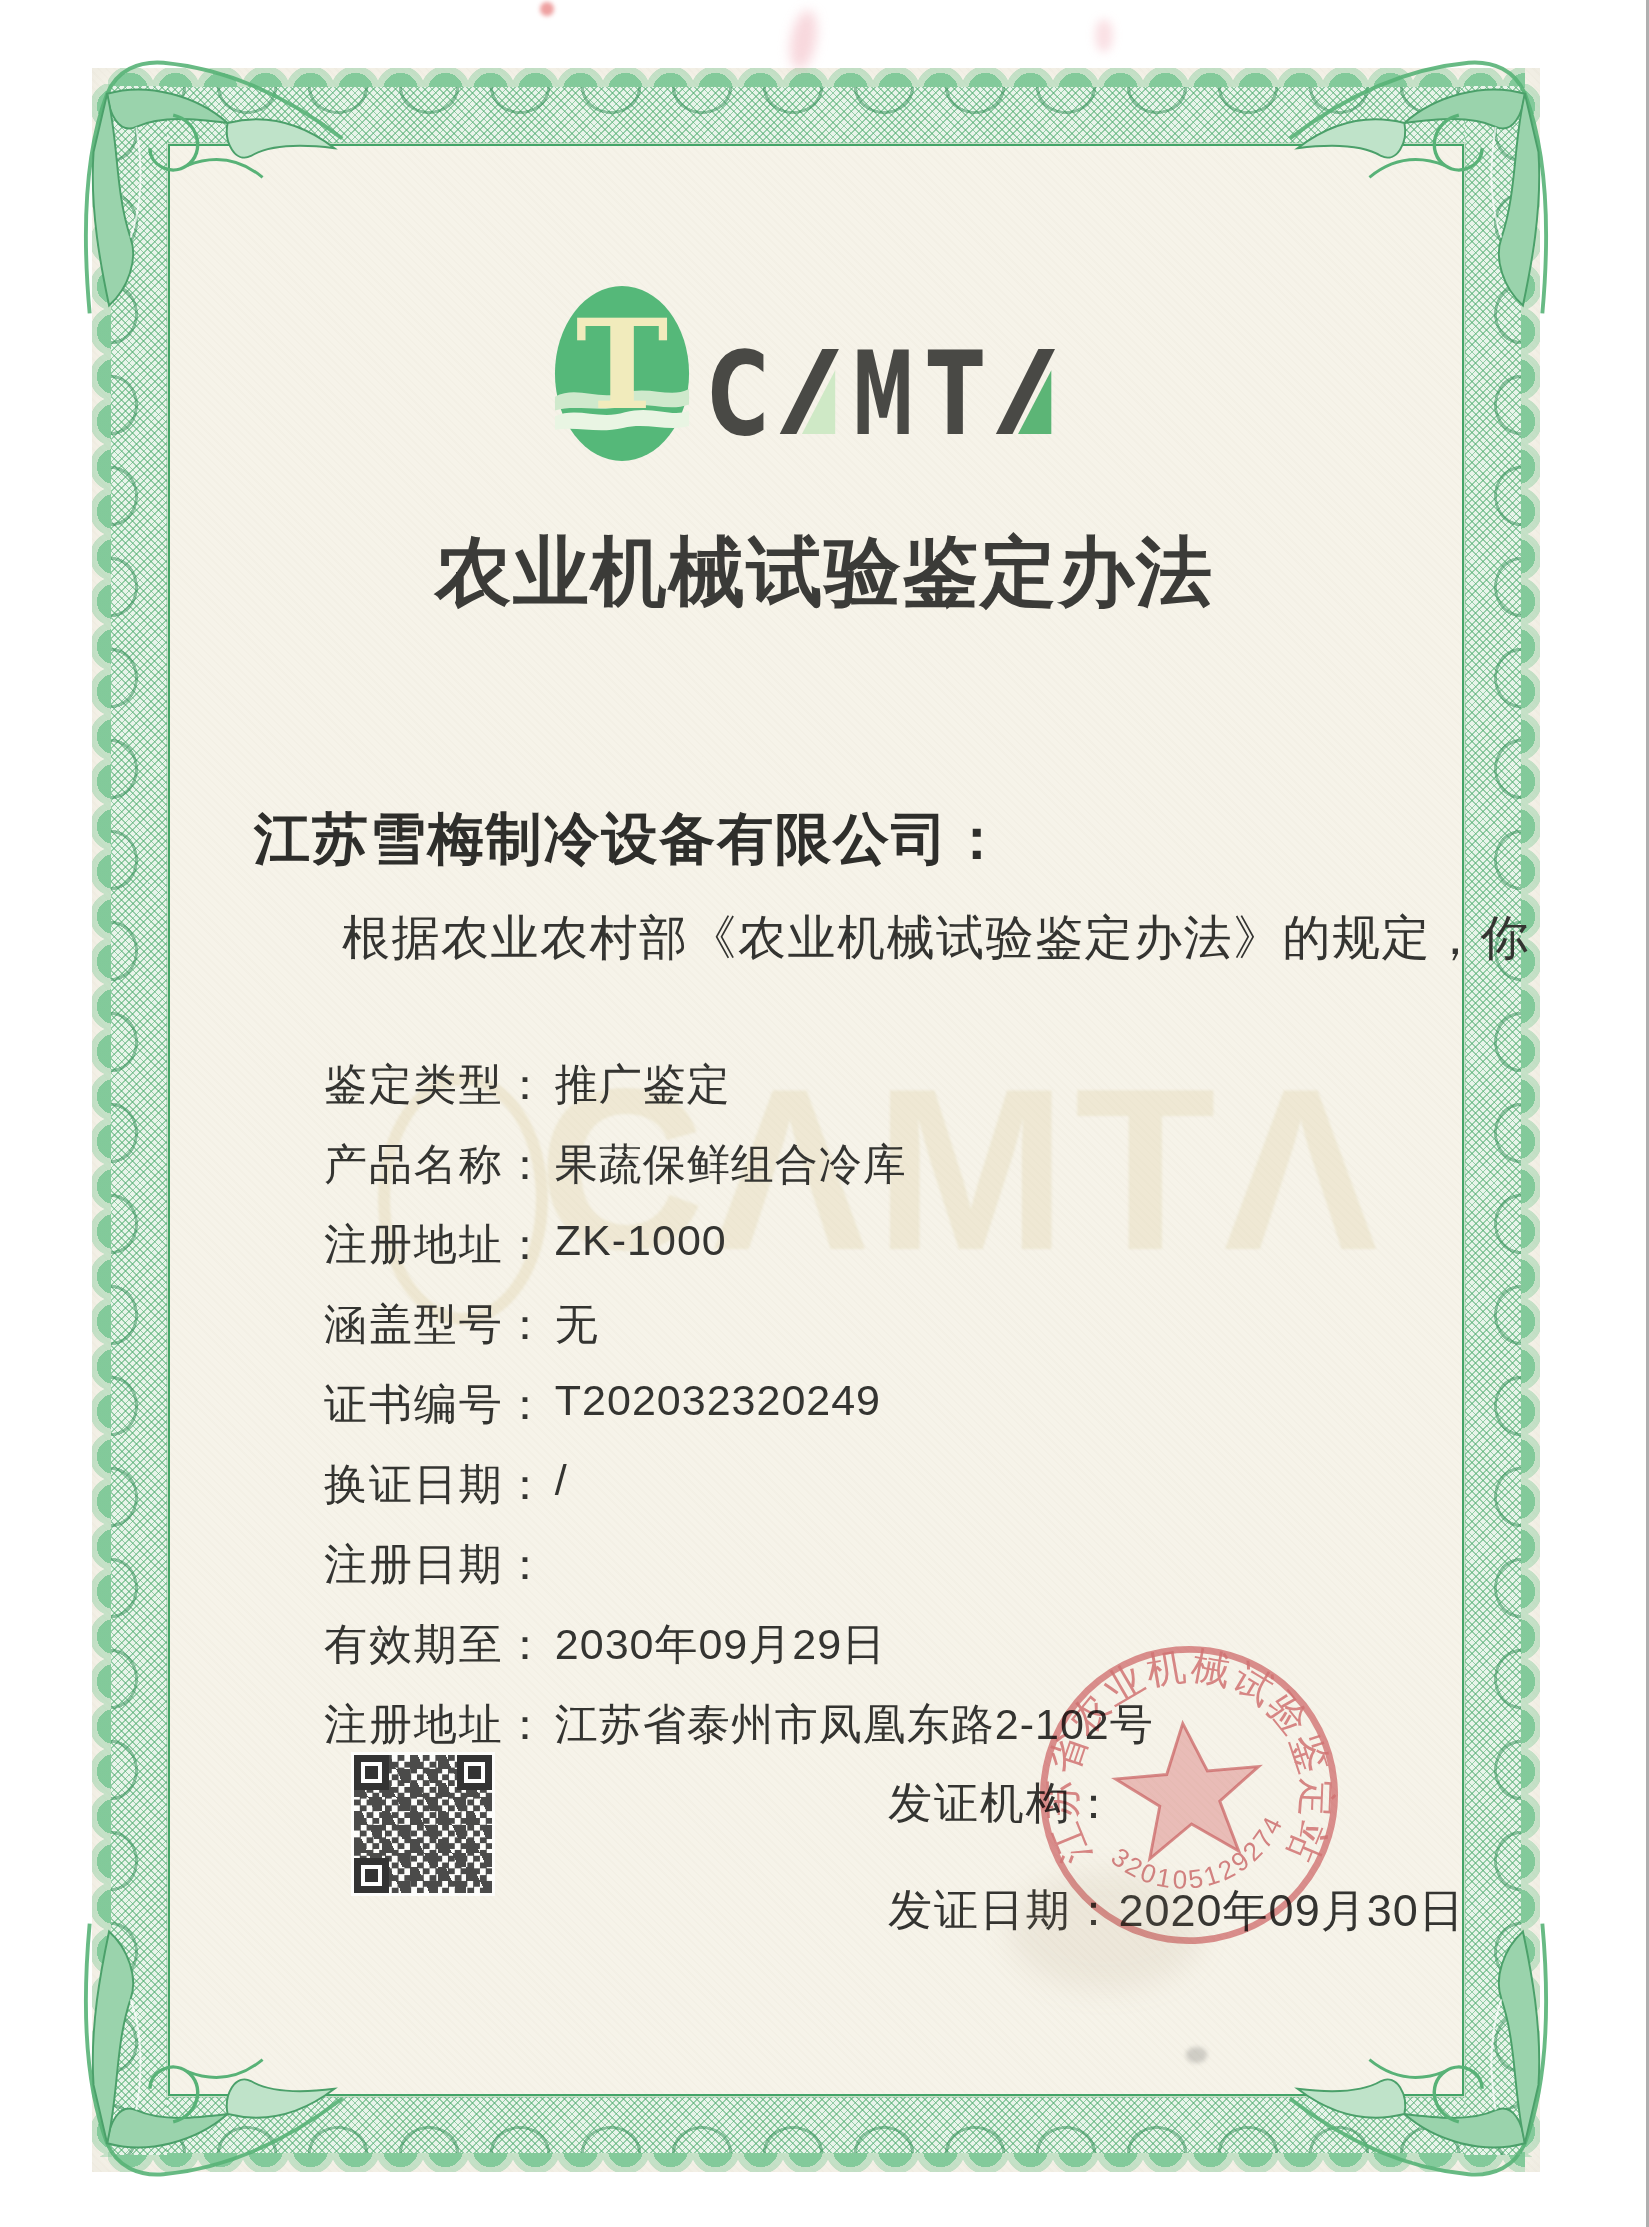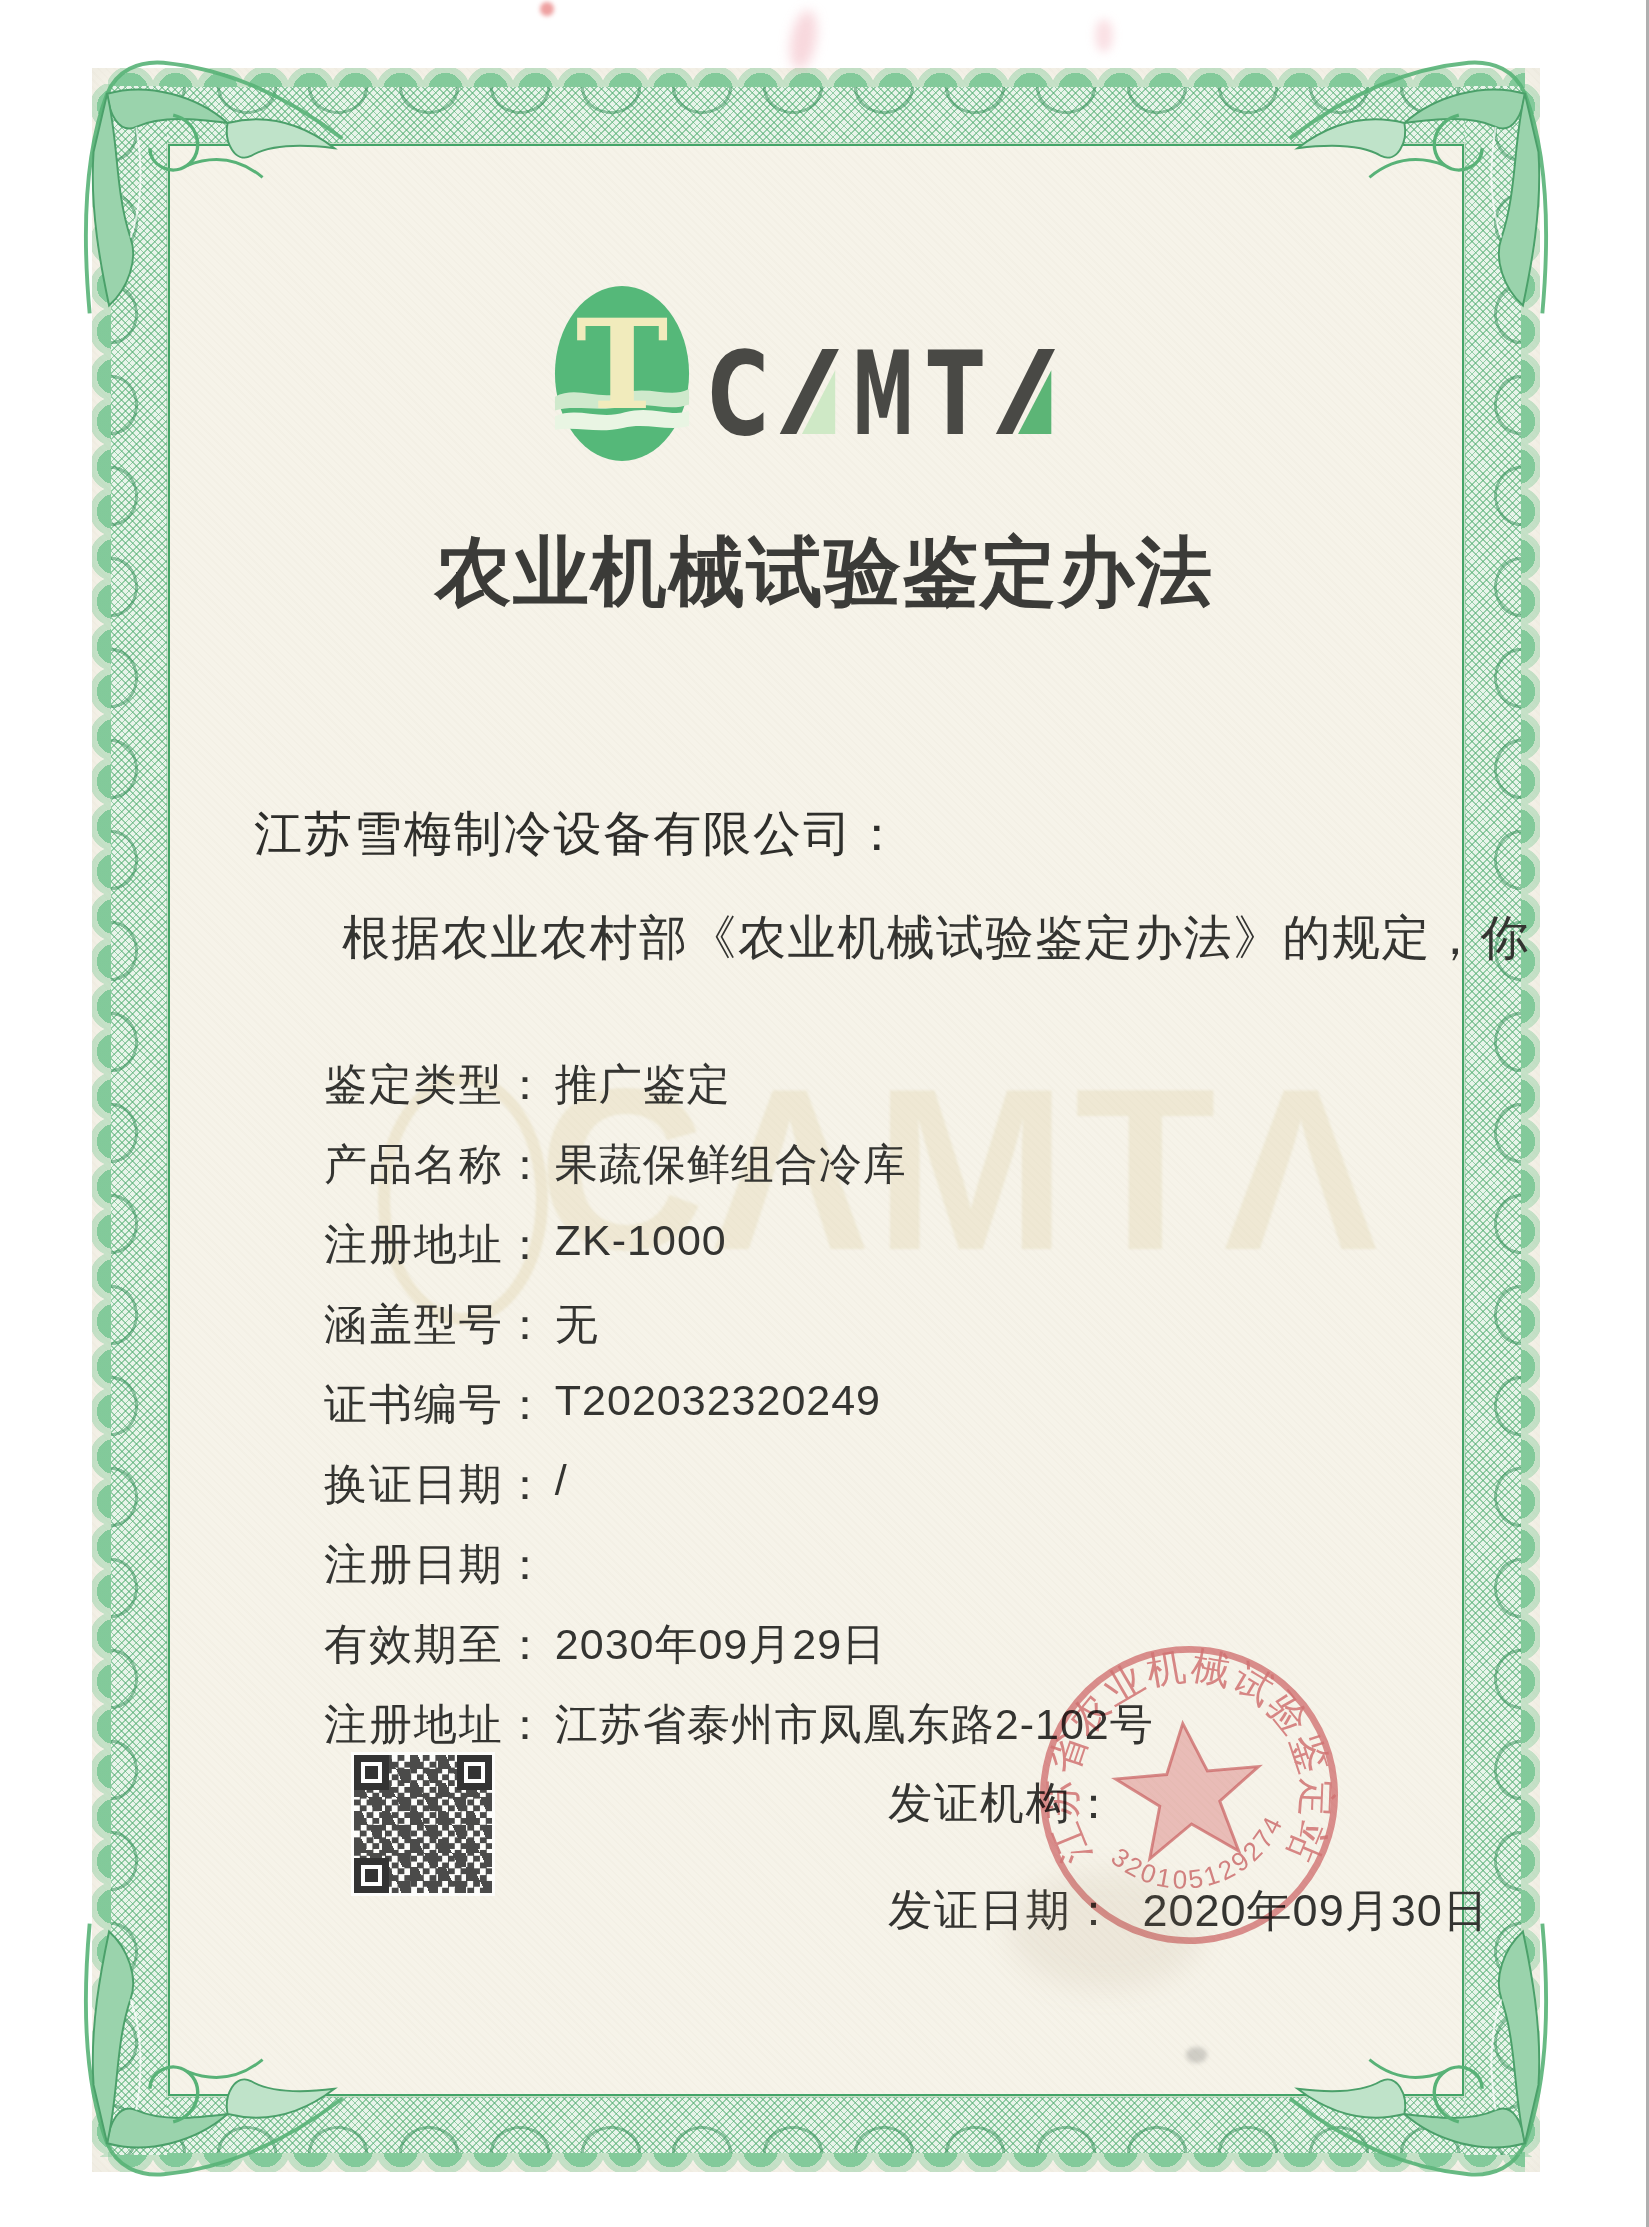--- a/index.html
+++ b/index.html
@@ -69,34 +69,34 @@
            color:rgba(219,204,156,.55);font-family:"Liberation Sans",sans-serif;}
 
   
   .logo-mark{position:absolute;left:553px;top:284px;}
   .brand{position:absolute;left:704px;top:344px;}
 
   
   .title{position:absolute;left:155px;top:522px;width:1339px;text-align:center;
          font-family:"DejaVu Serif","Liberation Serif",serif;font-weight:900;
          font-size:76px;letter-spacing:1.9px;color:#3b3b38;}
-  .recipient{position:absolute;left:254px;top:802px;font-size:48px;font-weight:400;
+  .recipient{position:absolute;left:254px;top:802px;font-size:56px;font-weight:700;
          letter-spacing:1.9px;color:#2e2e2b;}
   .body-line{position:absolute;font-size:48px;letter-spacing:1.5px;color:#343431;text-align:center;}
   .bl1{left:342px;top:906px;}
   .bl2{left:254px;top:993px;}
 
   .fields{position:absolute;left:324px;top:1056px;}
   .frow{display:flex;height:80px;align-items:flex-start;}
   .flabel{width:225px;font-size:43px;letter-spacing:1.9px;color:#343431;flex:none;}
   .fvalue{font-size:43px;letter-spacing:1px;color:#343431;margin-left:5.8px;white-space:nowrap;}
 
   .agency{position:absolute;left:888px;top:1774px;font-size:44px;letter-spacing:1.9px;color:#343431;}
   .issue-date{position:absolute;left:888px;top:1881px;font-size:44px;letter-spacing:1.9px;color:#343431;display:flex;text-align:right;}
-  .issue-date .fvalue{font-size:45px;margin-left:25px;}
+  .issue-date .fvalue{font-size:45px;margin-left:1px;}
 
   
   .qr{position:absolute;left:351px;top:1752px;width:144px;height:144px;background:#fdfdfb;}
   .qr-dots{position:absolute;inset:2.9px;opacity:.92;
     background-image:
       repeating-conic-gradient(#3c3c3c 0 25%,transparent 0 50%),
       repeating-conic-gradient(transparent 0 25%,#3c3c3c 0 43%,transparent 0 50%);
     background-size:12.6px 12.6px,28px 28px;}
   .fp{position:absolute;width:35px;height:35px;border:7.8px solid #333;background:#fff;
       display:grid;place-items:center;box-sizing:border-box;}

